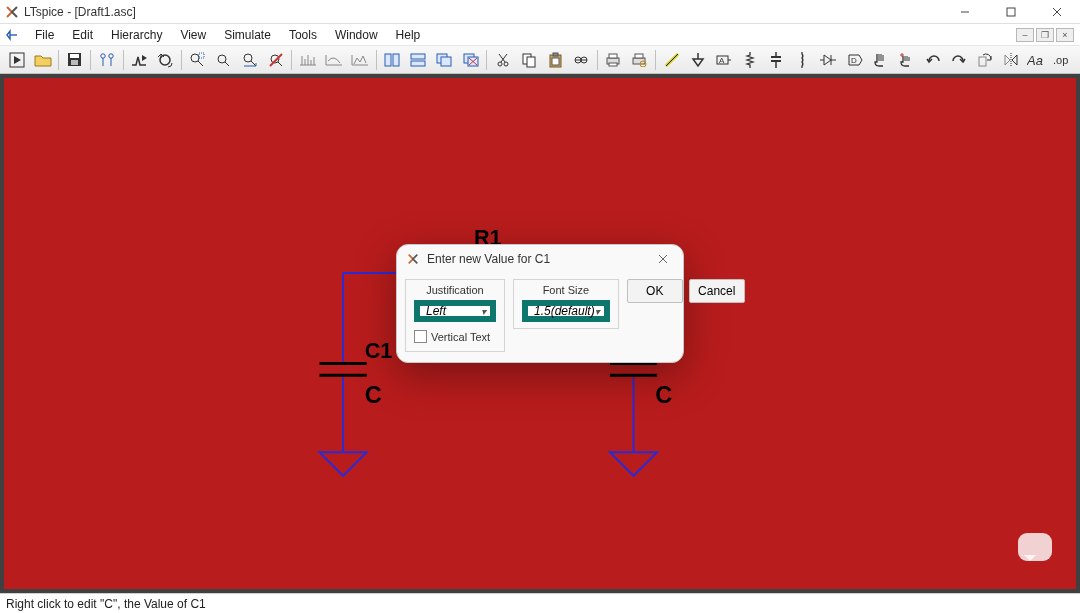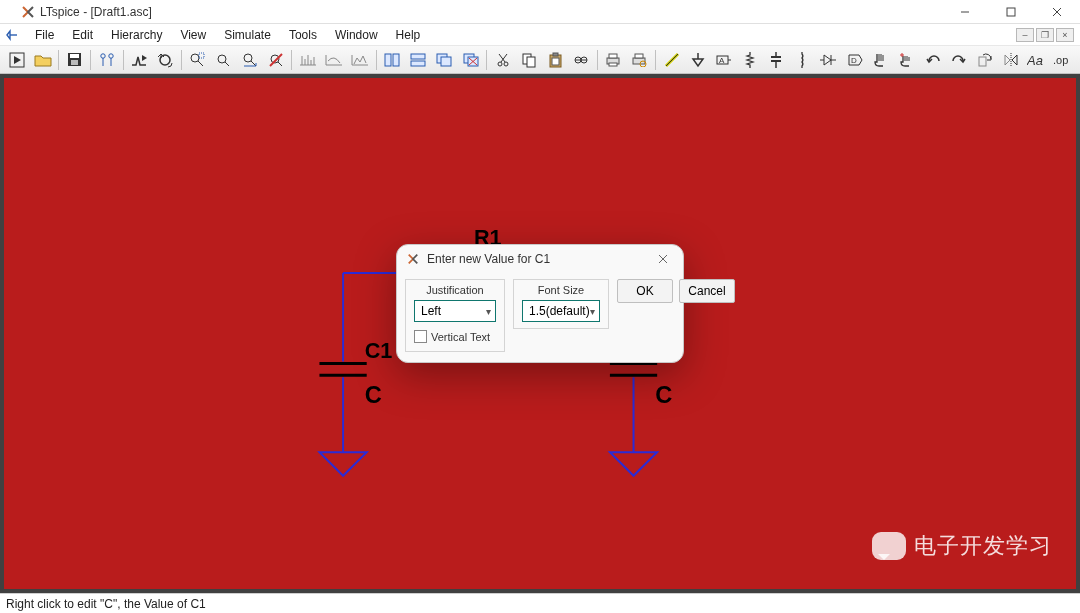--- a/index.html
+++ b/index.html
@@ -2,21 +2,21 @@
 <html><head>
 <meta charset="utf-8">
 <style>
   * { box-sizing: border-box; margin: 0; padding: 0; font-family: "Segoe UI", Tahoma, sans-serif; }
   html, body { width: 1080px; height: 613px; overflow: hidden; }
   body { background: #f0f0f0; position: relative; }
 
   
   .titlebar {
     height: 24px; background: #fff; display: flex; align-items: center;
-    border-bottom: 1px solid #e0e0e0; padding-left: 20px; font-size: 12px; color: #333;
+    border-bottom: 1px solid #e0e0e0; padding-left: 4px; font-size: 12px; color: #333;
   }
   .titlebar .icon { width: 16px; height: 16px; margin-right: 4px; display:inline-flex; align-items:center; justify-content:center; }
   .titlebar .spacer { flex:1; }
   .winbtns { display:flex; }
   .winbtn { width:46px; height:24px; display:flex; align-items:center; justify-content:center; color:#555; }
 
   
   .menubar {
     height: 22px; background:#fff; border-bottom:1px solid #e8e8e8;
     display:flex; align-items:center; padding-left:4px; font-size:12px; color:#222;
@@ -56,21 +56,21 @@
     background:#f9f9f9; border:1px solid #c8c8c8; border-radius:12px;
     box-shadow:0 12px 40px rgba(0,0,0,.35);
   }
   .dlg-title { height:28px; display:flex; align-items:center; padding:0 8px; font-size:12px; color:#333;}
   .dlg-title .icon{width:16px;height:16px;margin-right:6px;display:inline-flex;align-items:center;justify-content:center;}
   .dlg-title .spacer{flex:1;}
   .dlg-close{width:24px;height:20px;display:flex;align-items:center;justify-content:center;color:#666;}
   .dlg-body{padding:6px 20px 10px 8px; display:flex; gap:8px;}
   .group{border:1px solid #d4d4d4; padding:4px 8px 8px 8px;}
   .group .glabel{font-size:11px;color:#333;text-align:center;display:block;margin-bottom:4px;}
-  .combo{display:flex;align-items:center;justify-content:space-between;border:1px solid #0f766e;background:#fff;height:22px;padding:0 4px 0 6px;font-size:12px;min-width:76px;}
+  .combo{display:flex;align-items:center;justify-content:space-between;border:6px solid #0f766e;background:#fff;height:22px;padding:0 4px 0 6px;font-size:12px;min-width:76px;font-style:italic;}
   .combo .chev{font-size:10px;color:#555;}
   .chk{display:flex;align-items:center;gap:4px;font-size:11px;margin-top:8px;color:#333;}
   .chk-box{width:13px;height:13px;border:1px solid #888;background:#fff;}
   .btncol{display:flex;gap:6px;}
   .dbtn{border:1px solid #bfbfbf;background:#f3f3f3;height:24px;min-width:56px;font-size:12px;border-radius:2px;}
   .dlg-input-row{padding:0 8px 10px 8px;}
   .dlg-input{width:100%;height:22px;border:1px solid #bfbfbf;background:#fff;padding:0 6px;font-size:12px;}
 
   
   .statusbar{position:absolute;left:0;right:0;bottom:0;height:20px;background:#fff;border-top:1px solid #cfcfcf;display:flex;align-items:center;padding:0 6px;font-size:12px;color:#222;}
@@ -418,21 +418,20 @@
     <path class="ground" d="M611 380 L659 380 L635 404 Z"></path>
 
     <text class="comp-label" x="487" y="170" text-anchor="middle">R1</text>
     <text class="comp-label" x="362" y="284">C1</text>
     <text class="val-label" x="362" y="330">C</text>
     <text class="val-label" x="657" y="330">C</text>
   </svg>
 
   <div class="watermark">
     <div class="bubble"></div>
-    <span>电子开发学习</span>
   </div>
 </div>
 
 <div class="dialog">
   <div class="dlg-title">
     <span class="icon">
       <svg width="12" height="12" viewBox="0 0 14 14">
           <path d="M2 2 L7 7 L2 12" stroke="#c63" stroke-width="2" fill="none"></path>
           <path d="M12 2 L7 7 L12 12" stroke="#555" stroke-width="2" fill="none"></path>
         </svg>

